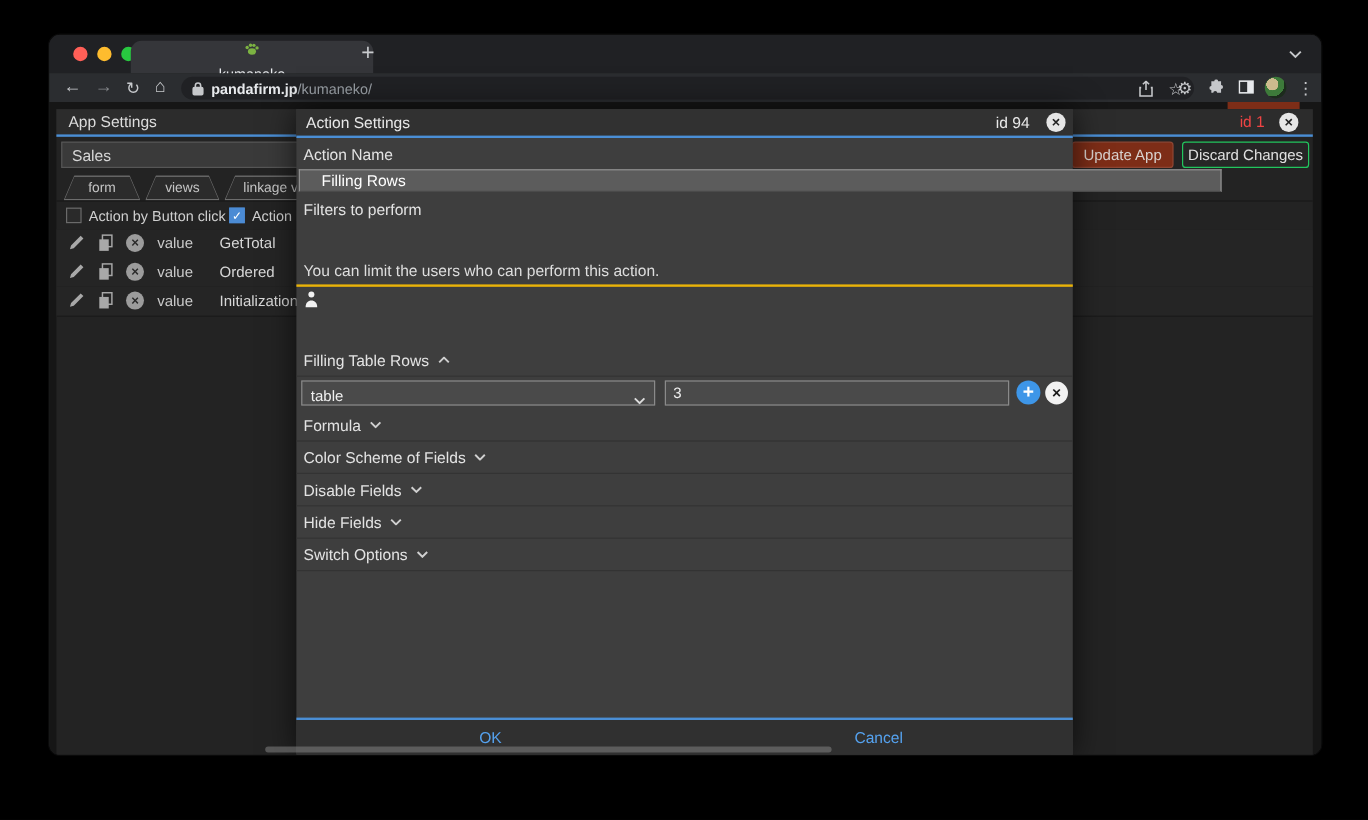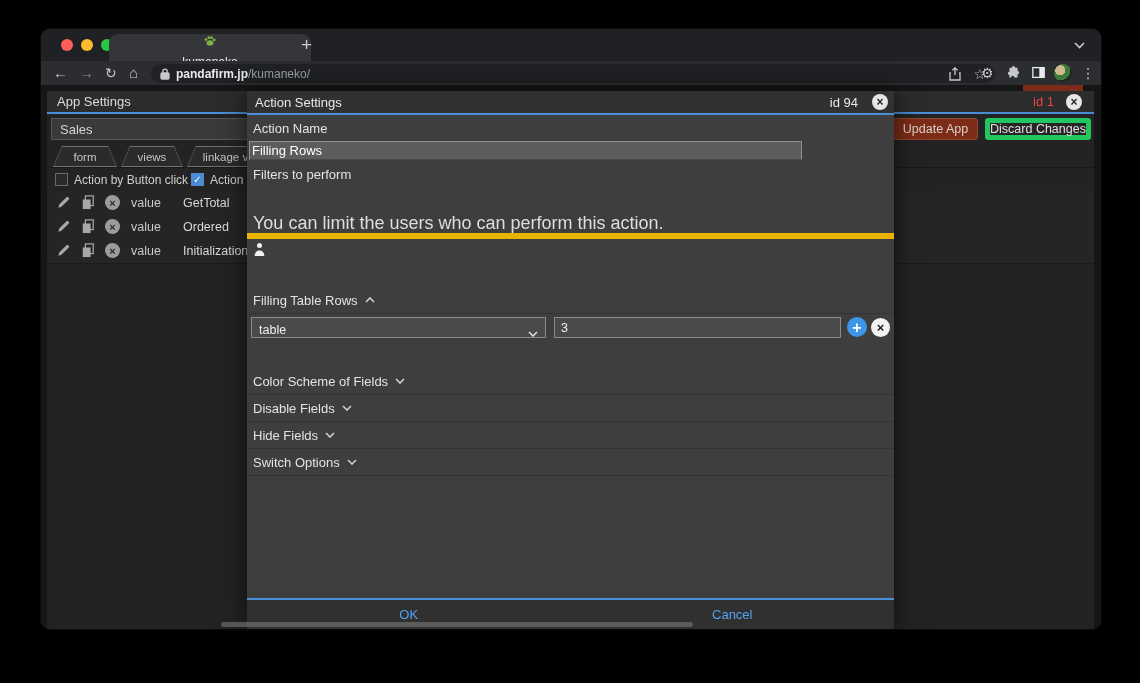--- a/index.html
+++ b/index.html
@@ -43,21 +43,21 @@
   .circle-x{width:16px;height:16px;border-radius:50%;background:#e6e6e6;color:#222;
             display:inline-flex;align-items:center;justify-content:center;
             font-size:12px;font-weight:bold;line-height:16px;}
   .sales-input{position:absolute;left:4px;top:27px;width:820px;height:22px;background:#3a3a3a;
                border:1px solid #565656;box-sizing:border-box;color:#d6d6d6;font-size:13px;
                display:flex;align-items:center;padding:0 8px;}
   .btn-update{position:absolute;left:846px;top:27px;width:85px;height:22px;background:#7d2d17;
               border:1px solid #8f4633;border-radius:3px;box-sizing:border-box;color:#d9d2cf;
               font-size:12.5px;display:flex;align-items:center;justify-content:center;}
   .btn-discard{position:absolute;left:938px;top:27px;width:106px;height:22px;background:#262626;
-               border:5px solid #22c55e;border-radius:3px;box-sizing:border-box;color:#e0e0e0;
+               border:1px solid #22c55e;border-radius:3px;box-sizing:border-box;color:#e0e0e0;
                font-size:12.5px;display:flex;align-items:center;justify-content:center;}
   .tabsrow{position:absolute;left:0;top:53px;right:0;height:23px;border-bottom:1px solid #191919;}
   .ptab{position:absolute;top:2px;height:21px;clip-path:polygon(9px 0,calc(100% - 9px) 0,100% 100%,0 100%);
         background:#6f6f6f;}
   .ptab>span{position:absolute;inset:1px;clip-path:polygon(8px 0,calc(100% - 8px) 0,100% 100%,0 100%);
         background:#2b2b2b;display:flex;align-items:center;justify-content:center;
         color:#c5c5c5;font-size:11.5px;}
   .pt-form{left:6px;width:64px}.pt-views{left:74px;width:62px}.pt-linkage{left:140px;width:100px}
   .cbrow{position:absolute;left:0;top:79px;right:0;height:21px;border-bottom:1px solid #191919;
          font-size:12px;color:#cfcfcf;}
@@ -78,28 +78,28 @@
   .modal{position:absolute;left:206px;top:6px;width:647px;height:538px;background:#3e3e3e;
          box-shadow:0 0 24px rgba(0,0,0,.65);}
   .mheader{position:absolute;left:0;top:0;right:0;height:22px;background:#313131;
            border-bottom:2px solid #4a8ed5;display:flex;align-items:center;
            padding:0 6px 0 8px;color:#e8e8e8;font-size:13px;}
   .mheader .idlab{margin-left:auto;margin-right:14px;}
   .mrow{position:absolute;left:0;right:0;display:flex;align-items:center;
         padding-left:6px;color:#e3e3e3;font-size:13px;box-sizing:border-box;}
   .mlabel{height:26px;}
   .r-aname{top:24px;}
-  .f-input{position:absolute;left:2px;top:50px;width:553px;height:19px;background:#5c5c5c;
+  .f-input{position:absolute;left:2px;top:50px;width:769px;height:19px;background:#5c5c5c;
            border:1px solid #8f8f8f;border-bottom-color:#4a4a4a;box-sizing:border-box;
-           color:#fff;font-size:13px;padding:0 2px;font-family:"Liberation Sans",sans-serif;}
+           color:#fff;font-size:13px;padding:0 18px;font-family:"Liberation Sans",sans-serif;}
   .r-filters{top:70px;height:26px;}
   .r-filterbtn{top:96px;height:26px;gap:7px;padding-left:3px;border-bottom:1px solid #343434;}
   .funnel-btn{width:22px;height:22px;background:#3a3a3a;border:1px solid #9a9a9a;box-sizing:border-box;
               display:inline-flex;align-items:center;justify-content:center;}
-  .r-tip{top:123px;height:25px;font-size:18px;color:#dedede;border-bottom:6px solid #eab308;}
+  .r-tip{top:123px;height:25px;font-size:13px;color:#dedede;border-bottom:2px solid #eab308;}
   .r-person{top:148px;height:21px;}
   .sect{height:27px;gap:7px;border-bottom:1px solid #333;}
   .s0{top:169px}.s1{top:196px}.s2{top:250px}.s3{top:277px}.s4{top:304px}.s5{top:331px}.s6{top:358px}
   .ctrlrow{position:absolute;left:0;right:0;top:223px;height:27px;}
   .tselect{position:absolute;left:4px;top:3px;width:295px;height:21px;background:#4a4a4a;
            border:1px solid #8a8a8a;box-sizing:border-box;color:#f0f0f0;font-size:12.5px;
            display:flex;align-items:flex-end;padding:0 7px;}
   .tselect .chev{margin-left:auto;}
   .cinput{position:absolute;left:307px;top:3px;width:287px;height:21px;background:#4a4a4a;
           border:1px solid #8a8a8a;box-sizing:border-box;color:#f0f0f0;font-size:12.5px;
@@ -332,20 +332,28 @@
               <svg width="10" height="6" viewBox="0 0 10 6">
                   <path d="M1 1l4 4 4-4" fill="none" stroke="#dcdcdc" stroke-width="1.6"></path>
                 </svg>
               </span>
           </div>
           <input class="cinput" type="text" value="3" style="">
           <span class="pluscirc">+</span>
           <span class="xcirc">×</span>
         </div>
 
+        <div class="mrow sect s2">
+          <span>Formula</span>
+          <span>
+            <svg width="10" height="6" viewBox="0 0 10 6">
+                <path d="M1 1l4 4 4-4" fill="none" stroke="#cfcfcf" stroke-width="1.6"></path>
+              </svg>
+            </span>
+        </div>
         <div class="mrow sect s3">
           <span>Color Scheme of Fields</span>
           <span>
             <svg width="10" height="6" viewBox="0 0 10 6">
                 <path d="M1 1l4 4 4-4" fill="none" stroke="#cfcfcf" stroke-width="1.6"></path>
               </svg>
             </span>
         </div>
         <div class="mrow sect s4">
           <span>Disable Fields</span>

